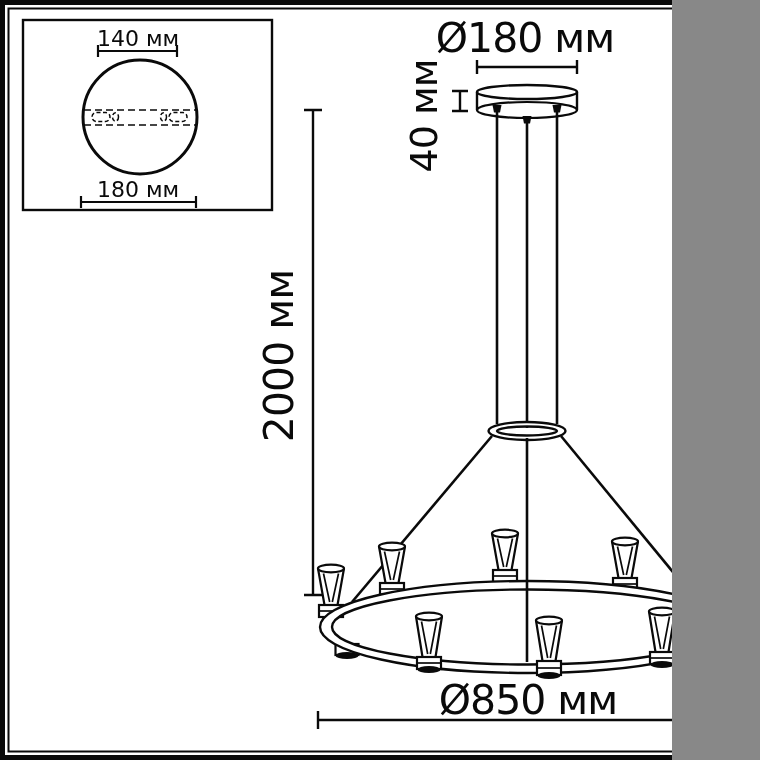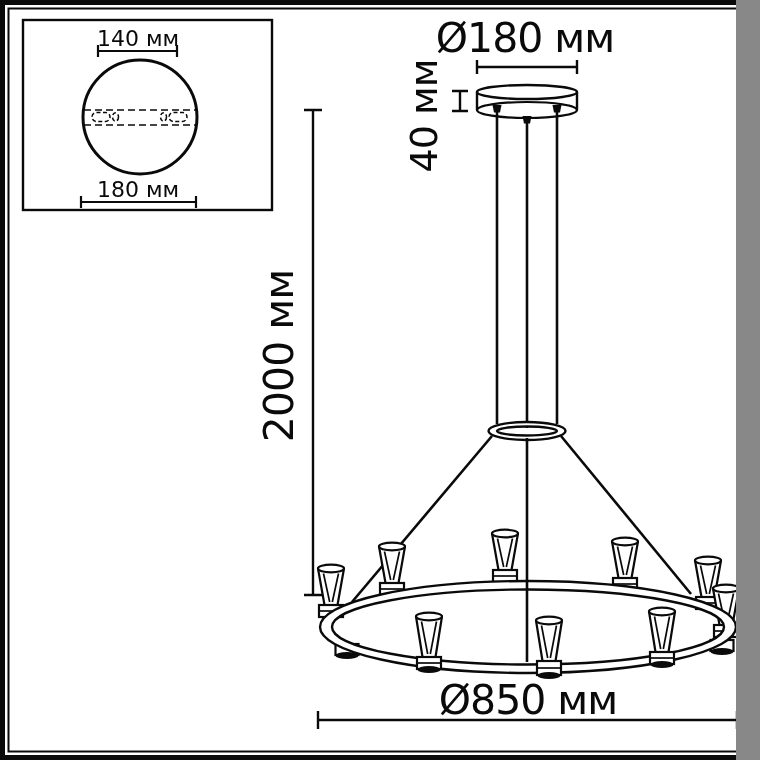--- a/index.html
+++ b/index.html
@@ -1,21 +1,21 @@
 <!DOCTYPE html>
 <html style="--ink: #0a0a0a; --paper: #ffffff;"><head>
 <meta charset="utf-8">
 <style>
   html, body {
     margin: 0;
     padding: 0;
     background: #888;
   }
   #stage {
-    width: 736px;
+    width: 672px;
     height: 760px;
     position: relative;
     background: var(--paper, #fff);
     overflow: hidden;
   }
   svg { display: block; }
   .lbl {
     font-family: "DejaVu Sans", "Liberation Sans", sans-serif;
     fill: var(--ink, #0a0a0a);
     font-weight: 400;

